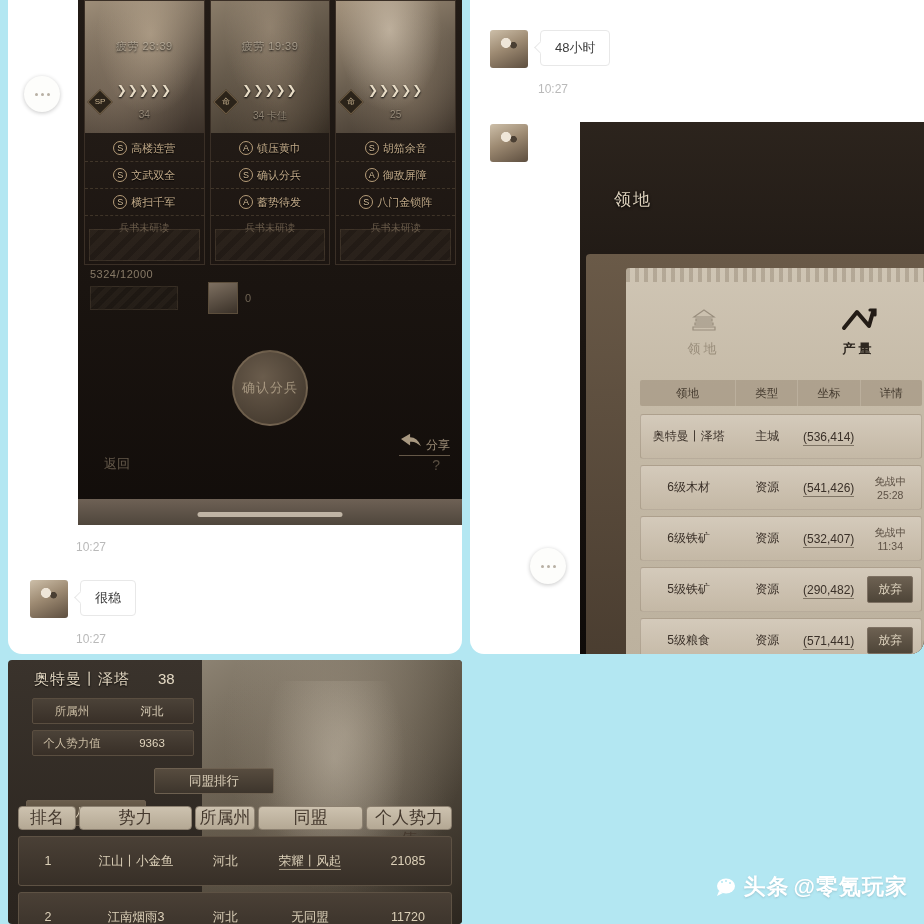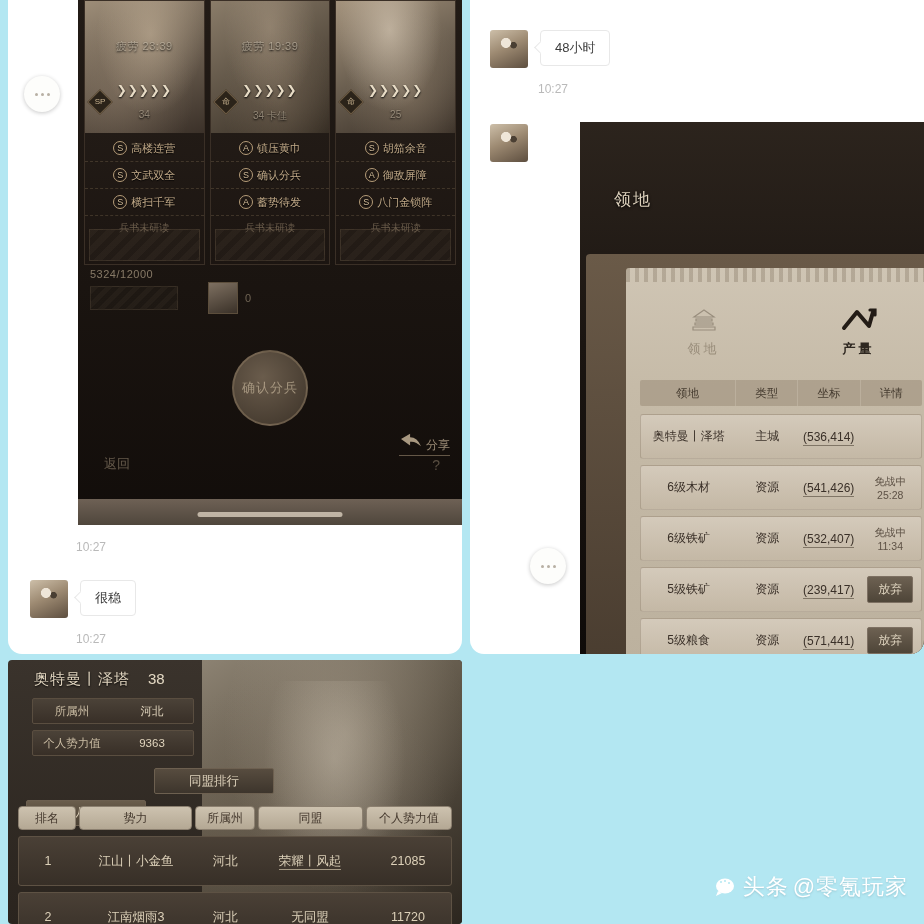--- a/index.html
+++ b/index.html
@@ -207,56 +207,56 @@
       radial-gradient(ellipse at 55% 28%, rgba(180,168,150,.5), transparent 60%),
       radial-gradient(ellipse at 35% 60%, rgba(120,108,92,.45), transparent 65%),
       linear-gradient(150deg,#8c8272 0%,#5d5446 45%,#2c261f 100%);
   }
   .bp-art::after {
     content:""; position:absolute; left:20%; top:8%; width:62%; height:84%;
     background: radial-gradient(ellipse at 50% 35%, rgba(205,195,178,.42), transparent 62%);
   }
   .bp-name { position: absolute; left: 26px; top: 10px; font-size: 15px; color: #e2d6c0;
     letter-spacing: 1px; text-shadow: 0 1px 2px #000; }
-  .bp-lvl { position: absolute; left: 140px; top: 10px; font-size: 15px; color: #e4d9c4; }
+  .bp-lvl { position: absolute; left: 150px; top: 10px; font-size: 15px; color: #e4d9c4; }
   .bp-field {
     position: absolute; left: 24px; width: 162px; height: 26px; display: flex; align-items: center;
     background: linear-gradient(180deg,#4b4238,#382f27); border: 1px solid #5a4e40; border-radius: 2px;
   }
   .bp-field .k { width: 78px; text-align: center; font-size: 11.5px; color: #cbbda4; }
   .bp-field .v { flex: 1; text-align: center; font-size: 11.5px; color: #e0d4bd; }
   .f1 { top: 38px; } .f2 { top: 70px; }
   .bp-tabs { position: absolute; left: 18px; top: 108px; display: flex; gap: 8px; }
   .bp-tab {
     width: 120px; height: 26px; line-height: 24px; text-align: center; font-size: 12.5px;
     background: linear-gradient(180deg,#574c3f,#3d352c); border: 1px solid #6d6050;
     color: #ded2bb; border-radius: 2px;
   }
   .bp-tab.on { background: linear-gradient(180deg,#6a5d4c,#4b4134); margin-top: 32px; }
   .rank-head { position: absolute; left: 10px; right: 10px; top: 146px; height: 24px; display: flex; gap: 3px; }
   .rank-head div {
-    text-align: center; font-size: 12px; line-height: 22px; color: #45392e;
+    text-align: center; font-size: 17px; line-height: 22px; color: #45392e;
     background: linear-gradient(180deg,#cdc2af,#b4a894); border: 1px solid #8c8070; border-radius: 4px;
   }
   .rank-head .h1 { width: 58px; } .rank-head .h2 { flex: 1.35; } .rank-head .h3 { width: 60px; }
   .rank-head .h4 { flex: 1.25; } .rank-head .h5 { width: 86px; }
   .rank-row {
     position: absolute; left: 10px; right: 10px; height: 50px; display: flex; align-items: center; gap: 3px;
     background: linear-gradient(180deg,#4a4036,#372f27); border: 1px solid #5e5244; border-radius: 3px;
   }
   .rr1 { top: 176px; } .rr2 { top: 232px; }
   .rank-row div { text-align: center; font-size: 12.5px; color: #ddd1b9; }
   .rank-row .h1 { width: 58px; } .rank-row .h2 { flex: 1.35; } .rank-row .h3 { width: 60px; }
   .rank-row .h4 { flex: 1.25; } .rank-row .h5 { width: 86px; }
   .underline-txt { border-bottom: 1px solid rgba(210,196,170,.7); padding-bottom: 1px; }
 
   
   .watermark {
     position: absolute; right: 16px; bottom: 22px; display: flex; align-items: center; gap: 4px;
-    font-size: 22px; font-weight: normal; color: #ffffff; letter-spacing: 1px;
+    font-size: 22px; font-weight: bold; color: #ffffff; letter-spacing: 1px;
     text-shadow: 0 1px 2px rgba(120,160,170,.45);
     text-align: center;
   }
   .wm-logo { width: 24px; height: 20px; }
 </style>
 </head>
 <body>
 
 <div id="root">
 
@@ -453,21 +453,21 @@
               <div>资源</div>
               <div><span class="coord">(532,407)</span></div>
               <div>
                 <div class="truce">免战中</div>
                 <div class="truce">11:34</div>
               </div>
             </div>
             <div class="terr-row">
               <div class="c-name">5级铁矿</div>
               <div>资源</div>
-              <div><span class="coord">(239,417)</span></div>
+              <div><span class="coord">(290,482)</span></div>
               <div><span class="abandon">放弃</span></div>
             </div>
             <div class="terr-row">
               <div class="c-name">5级粮食</div>
               <div>资源</div>
               <div><span class="coord">(571,441)</span></div>
               <div><span class="abandon">放弃</span></div>
             </div>
 
           </div>

